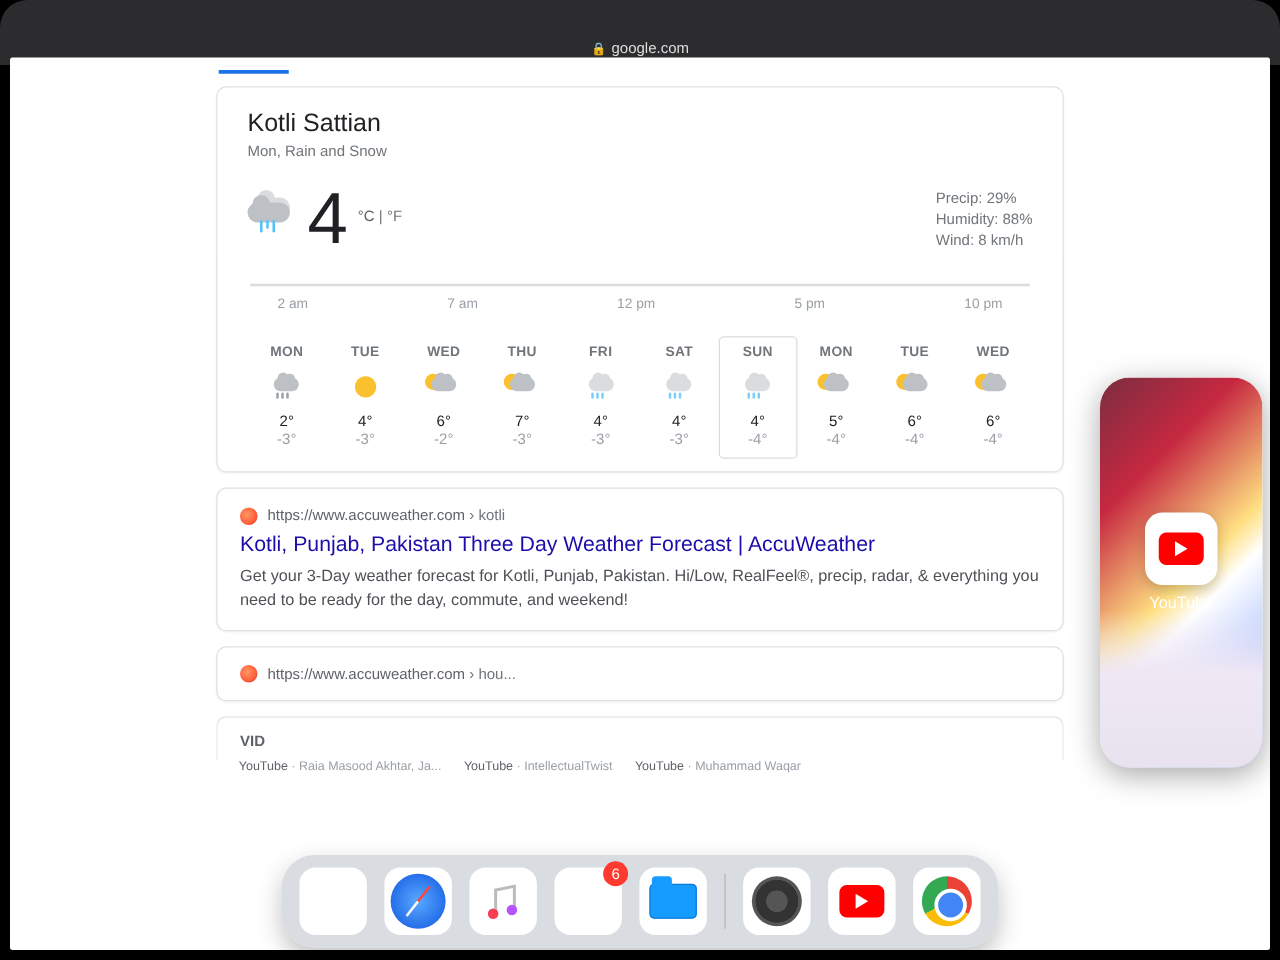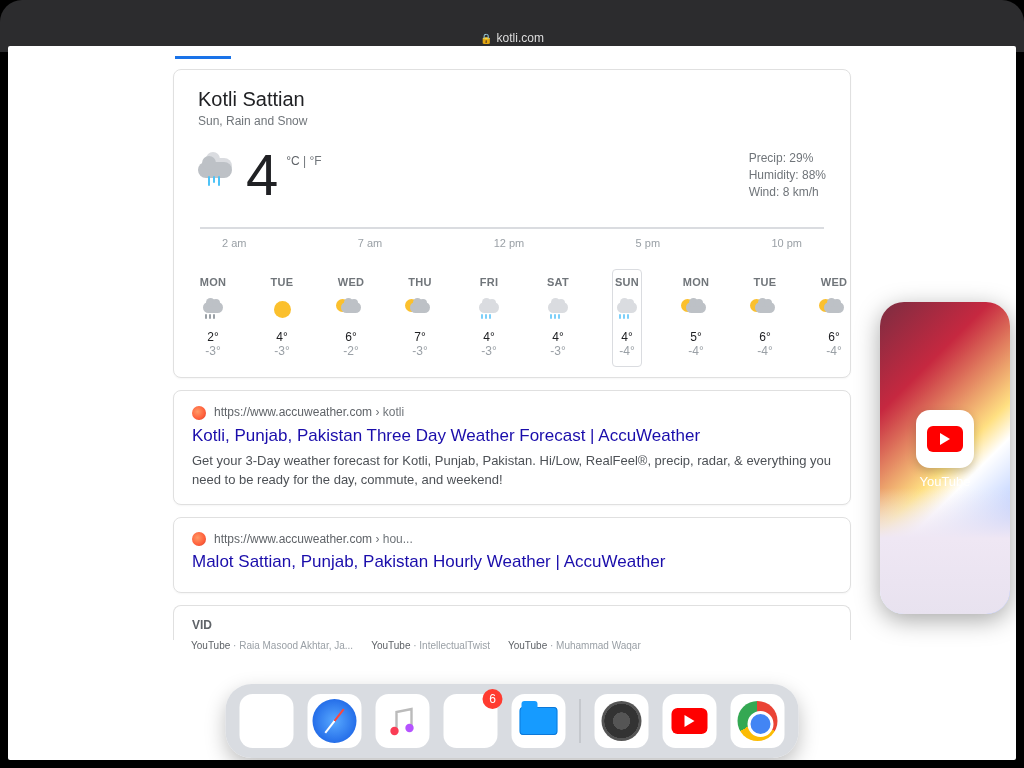--- a/index.html
+++ b/index.html
@@ -18,27 +18,27 @@
   .row-main { display:flex; justify-content:space-between; align-items:flex-start; margin-top:22px;}
   .left-main { display:flex; align-items:flex-start; gap:8px;}
   .big-icon { width:40px; height:34px; margin-top:6px; position:relative;}
   .cloud { position:absolute; left:4px; top:2px; width:30px; height:16px; background:#bdc1c6; border-radius:10px;}
   .cloud::before{content:"";position:absolute;left:4px;top:-6px;width:14px;height:14px;background:#bdc1c6;border-radius:50%;}
   .cloud.light{ background:#dadce0;} .cloud.light::before{background:#dadce0;}
   .rain-bars {position:absolute; left:10px; top:20px; display:flex; gap:3px;}
   .rain-bars span{display:block;width:2px;height:10px;background:#4fc3f7; border-radius:1px;}
   .rain-bars span:nth-child(2){height:7px;}
   .temp { font-size:58px; font-weight:400; color:#202124; line-height:50px;}
-  .units { font-size:12px; color:#70757a; margin-top:4px;}
+  .units { font-size:12px; color:#70757a; margin-top:16px;}
   .units .c{color:#5f6368; font-weight:500;}
   .stats { text-align:left; font-size:12px; color:#70757a; line-height:17px;}
   .timeline { margin-top:26px;}
   .timeline-track { height:2px; background:#dadce0; position:relative; margin:0 2px;}
   .timeline-labels { display:flex; justify-content:space-between; font-size:11px; color:#9aa0a6; margin-top:8px; padding:0 24px;align-items:center;}
-  .forecast-row { display:flex; margin-top:20px;gap:39px; }
+  .forecast-row { display:flex; margin-top:20px; }
   .day-col { flex:1; text-align:center; font-size:11px; border:1px solid transparent; border-radius:4px; padding:6px 0 8px 0;}
   .day-col.selected { border-color:#dadce0; }
   .day-name { color:#70757a; font-weight:600; font-size:11px; letter-spacing:.3px;}
   .day-icon { height:28px; margin:8px auto 6px auto; display:flex; align-items:center; justify-content:center;}
   .hi { color:#202124; font-size:12px; font-weight:500;}
   .lo { color:#9aa0a6; font-size:12px;}
   .card-footer { display:flex; justify-content:space-between; font-size:11px; color:#70757a; margin-top:14px;}
   .result .favicon { width:14px; height:14px; border-radius:7px; background: radial-gradient(circle at 40% 40%, #ff9966, #ff5e3a 60%, #c0392b); display:inline-block; vertical-align:middle; margin-right:8px;}
   .result .srcline { font-size:12px; color:#5f6368; }
   .result .srcline .bc{ color:#70757a;}
@@ -95,30 +95,30 @@
   .wi.rain .dots span{background:#7ccff9;}
   .wi.sun .sunc{position:absolute;left:6px;top:3px;width:17px;height:17px;background:#fbc02d;border-radius:50%;}
   .wi.partly .sunc{position:absolute;left:-1px;top:1px;width:13px;height:13px;background:#fbc02d;border-radius:50%;}
 </style>
 </head>
 <body>
 
 <div class="viewport">
   <div class="status-bar"></div>
   <div class="url-bar">
-    <span class="lock">🔒</span><span>kotli.com</span>
+    <span class="lock">🔒</span><span>google.com</span>
   </div>
 
   <div class="page">
     <div class="content">
       <div class="tab-indicator"></div>
 
       <div class="card weather-card">
         <div class="location">Kotli Sattian</div>
-        <div class="conditions">Sun, Rain and Snow</div>
+        <div class="conditions">Mon, Rain and Snow</div>
 
         <div class="row-main">
           <div class="left-main">
             <div class="big-icon">
               <div class="cloud light"></div>
               <div class="cloud" style="left:0;top:6px;width:34px;"></div>
               <div class="rain-bars">
                   <span></span>
                   <span></span>
                   <span></span>
@@ -278,21 +278,20 @@
       </div>
 
       <div id="results">
           <div class="card result">
             <div class="srcline"><span class="favicon"></span><span>https://www.accuweather.com</span><span class="bc"> › kotli</span></div>
             <div class="title">Kotli, Punjab, Pakistan Three Day Weather Forecast | AccuWeather</div>
             <div class="snippet">Get your 3-Day weather forecast for Kotli, Punjab, Pakistan. Hi/Low, RealFeel®, precip, radar, &amp; everything you need to be ready for the day, commute, and weekend!</div>
           </div>
           <div class="card result">
             <div class="srcline"><span class="favicon"></span><span>https://www.accuweather.com</span><span class="bc"> › hou...</span></div>
-            <div class="title">Malot Sattian, Punjab, Pakistan Hourly Weather | AccuWeather</div>
           </div>
         </div>
 
       <div class="vid-label">VID</div>
       <div class="vid-strip" id="vid-strip">
           <div class="vid-item"><span class="yt">YouTube</span><span> · Raia Masood Akhtar, Ja...</span></div>
           <div class="vid-item"><span class="yt">YouTube</span><span> · IntellectualTwist</span></div>
           <div class="vid-item"><span class="yt">YouTube</span><span> · Muhammad Waqar</span></div>
         </div>
     </div>

